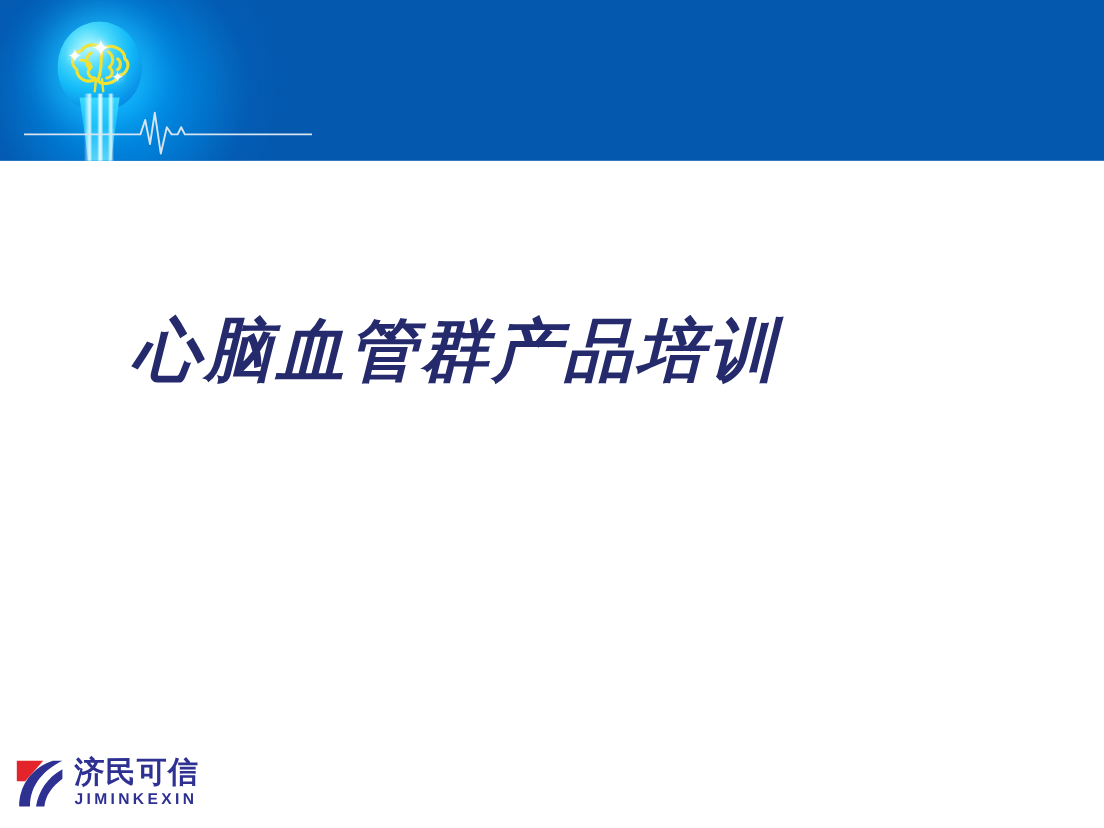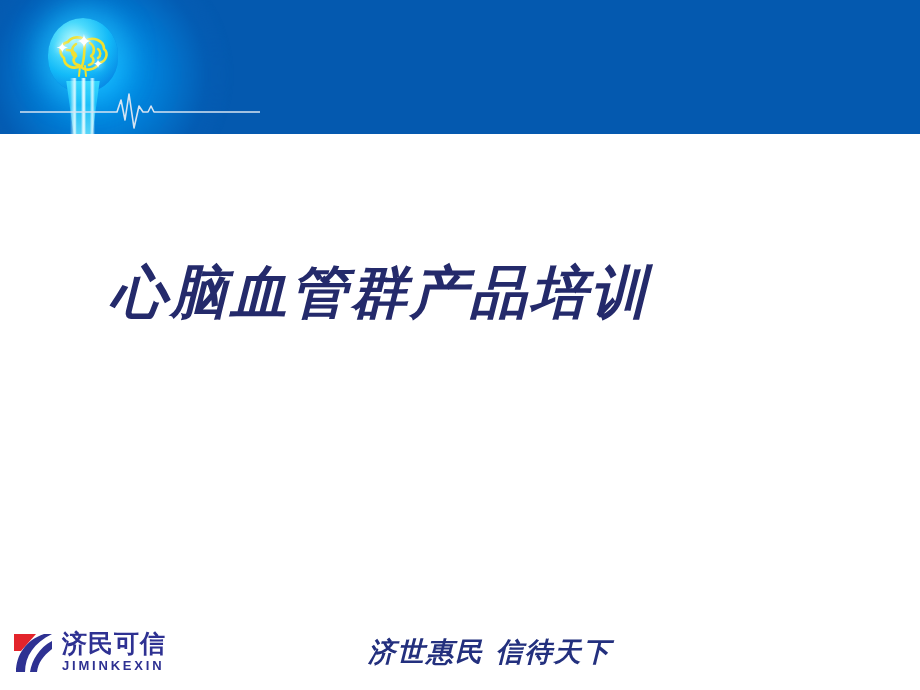--- a/index.html
+++ b/index.html
@@ -244,15 +244,14 @@
       <path d="M4 3 L26 3 L11 20 L4 20 Z" fill="#E3242B"></path>
       <path d="M6 41 C6 24, 16 9, 34 3 L42 3 C24 12, 15 25, 15 41 Z" fill="#2E3192"></path>
       <path d="M20 41 C22 29, 29 17, 42 10 L42 18 C33 25, 28 32, 27 41 Z" fill="#2E3192"></path>
     </svg>
     <div class="logo-text">
       <div class="logo-cn">济民可信</div>
       <div class="logo-en">JIMINKEXIN</div>
     </div>
   </div>
 
-  <div class="slogan">济世惠民  信待天下</div>
 
 </div>
 
 </body></html>

